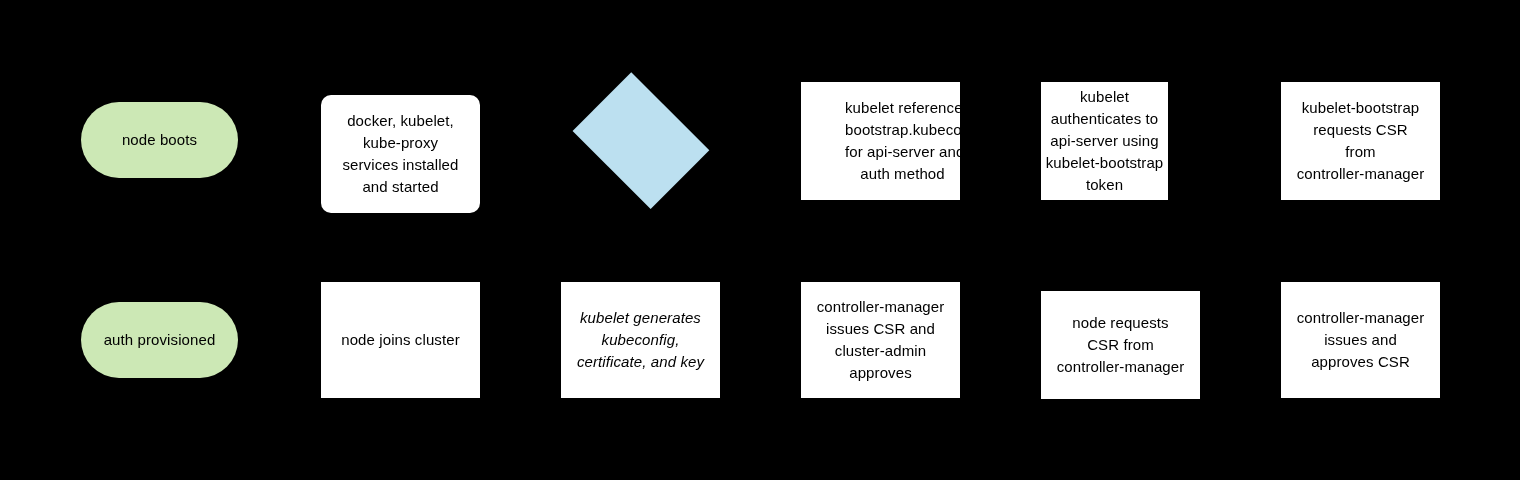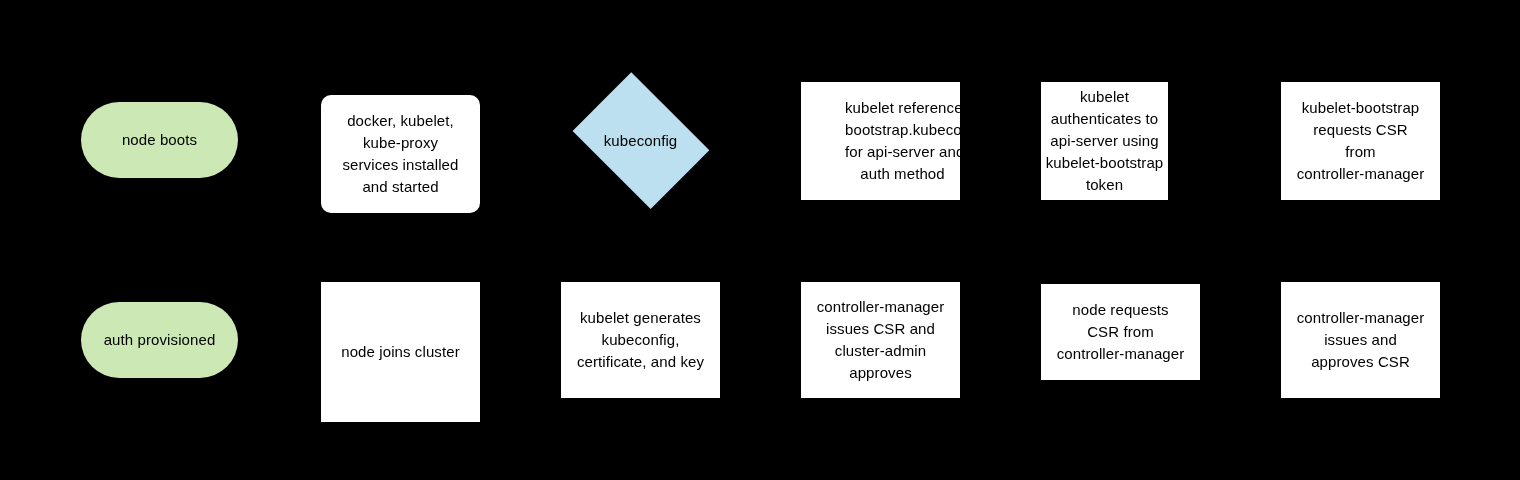--- a/index.html
+++ b/index.html
@@ -82,21 +82,20 @@
 
   <div class="node shape-rect" style="left:321px; top:95px; width:159px; height:118px;border-radius:10px;">
     <span class="label">docker, kubelet,
 kube-proxy
 services installed
 and started</span>
   </div>
 
   <div class="node shape-diamond" style="left:561px; top:82px; width:159px; height:118px;">
     <span class="diamond-body"></span>
-    <span class="label">kubeconfig</span>
   </div>
 
   <div class="node shape-rect overflow-text" style="left:801px; top:82px; width:159px; height:118px;padding-left:44px;">
     <span class="label">kubelet references
 bootstrap.kubeconfig
 for api-server and
 auth method</span>
   </div>
 
   <div class="node shape-rect" style="left:1041px; top:82px; width:127px; height:118px;">
@@ -111,38 +110,38 @@
     <span class="label">kubelet-bootstrap
 requests CSR
 from
 controller-manager</span>
   </div>
 
   <div class="node shape-pill" style="left:81px; top:302px; width:157px; height:76px;">
     <span class="label">auth provisioned</span>
   </div>
 
-  <div class="node shape-rect" style="left:321px; top:282px; width:159px; height:140px;">
+  <div class="node shape-rect" style="left:321px; top:282px; width:159px; height:116px;">
     <span class="label">node joins cluster</span>
   </div>
 
-  <div class="node shape-rect" style="left:561px; top:282px; width:159px; height:116px;">
+  <div class="node shape-rect" style="left:561px; top:282px; width:159px; height:116px;font-style:italic;">
     <span class="label">kubelet generates
 kubeconfig,
 certificate, and key</span>
   </div>
 
   <div class="node shape-rect" style="left:801px; top:282px; width:159px; height:116px;">
     <span class="label">controller-manager
 issues CSR and
 cluster-admin
 approves</span>
   </div>
 
-  <div class="node shape-rect" style="left:1041px; top:284px; width:159px; height:96px;justify-content:center;">
+  <div class="node shape-rect" style="left:1041px; top:291px; width:159px; height:108px;justify-content:center;">
     <span class="label">node requests
 CSR from
 controller-manager</span>
   </div>
 
   <div class="node shape-rect" style="left:1281px; top:282px; width:159px; height:116px;">
     <span class="label">controller-manager
 issues and
 approves CSR</span>
   </div>

